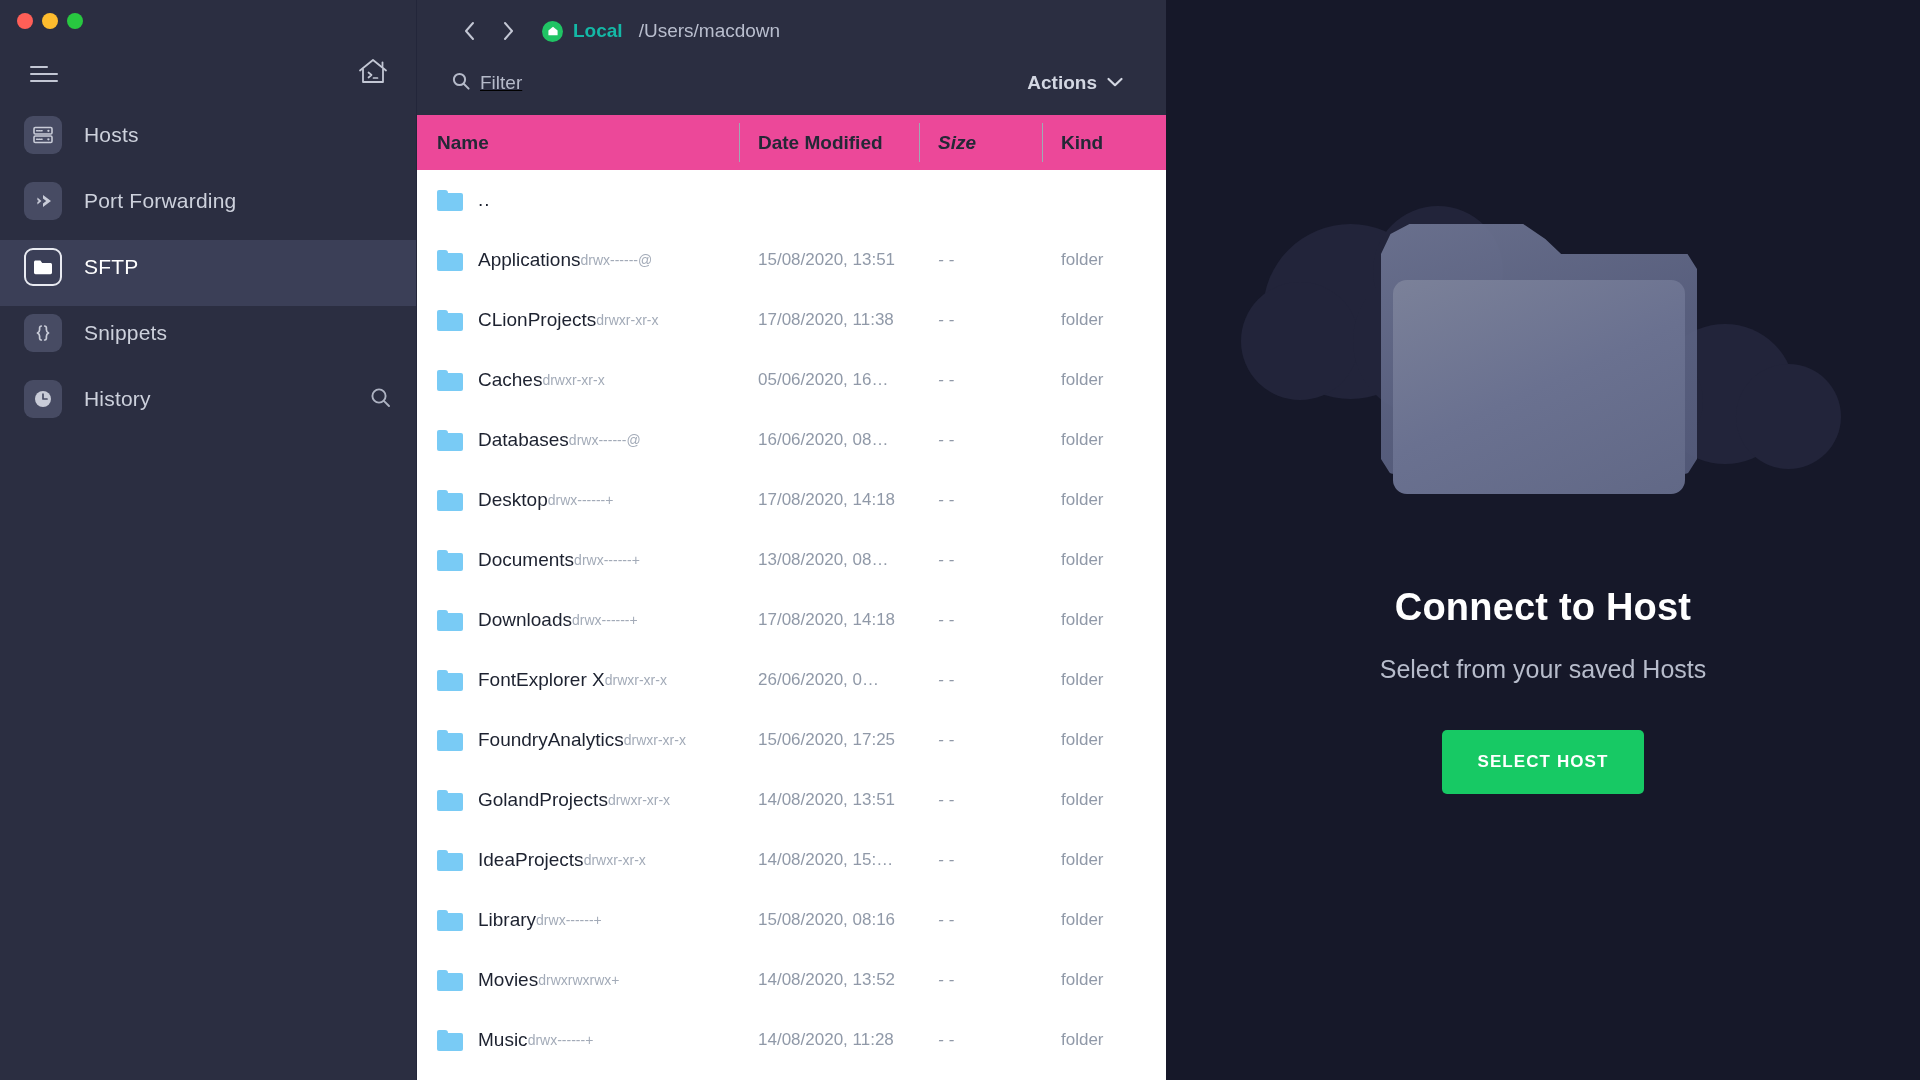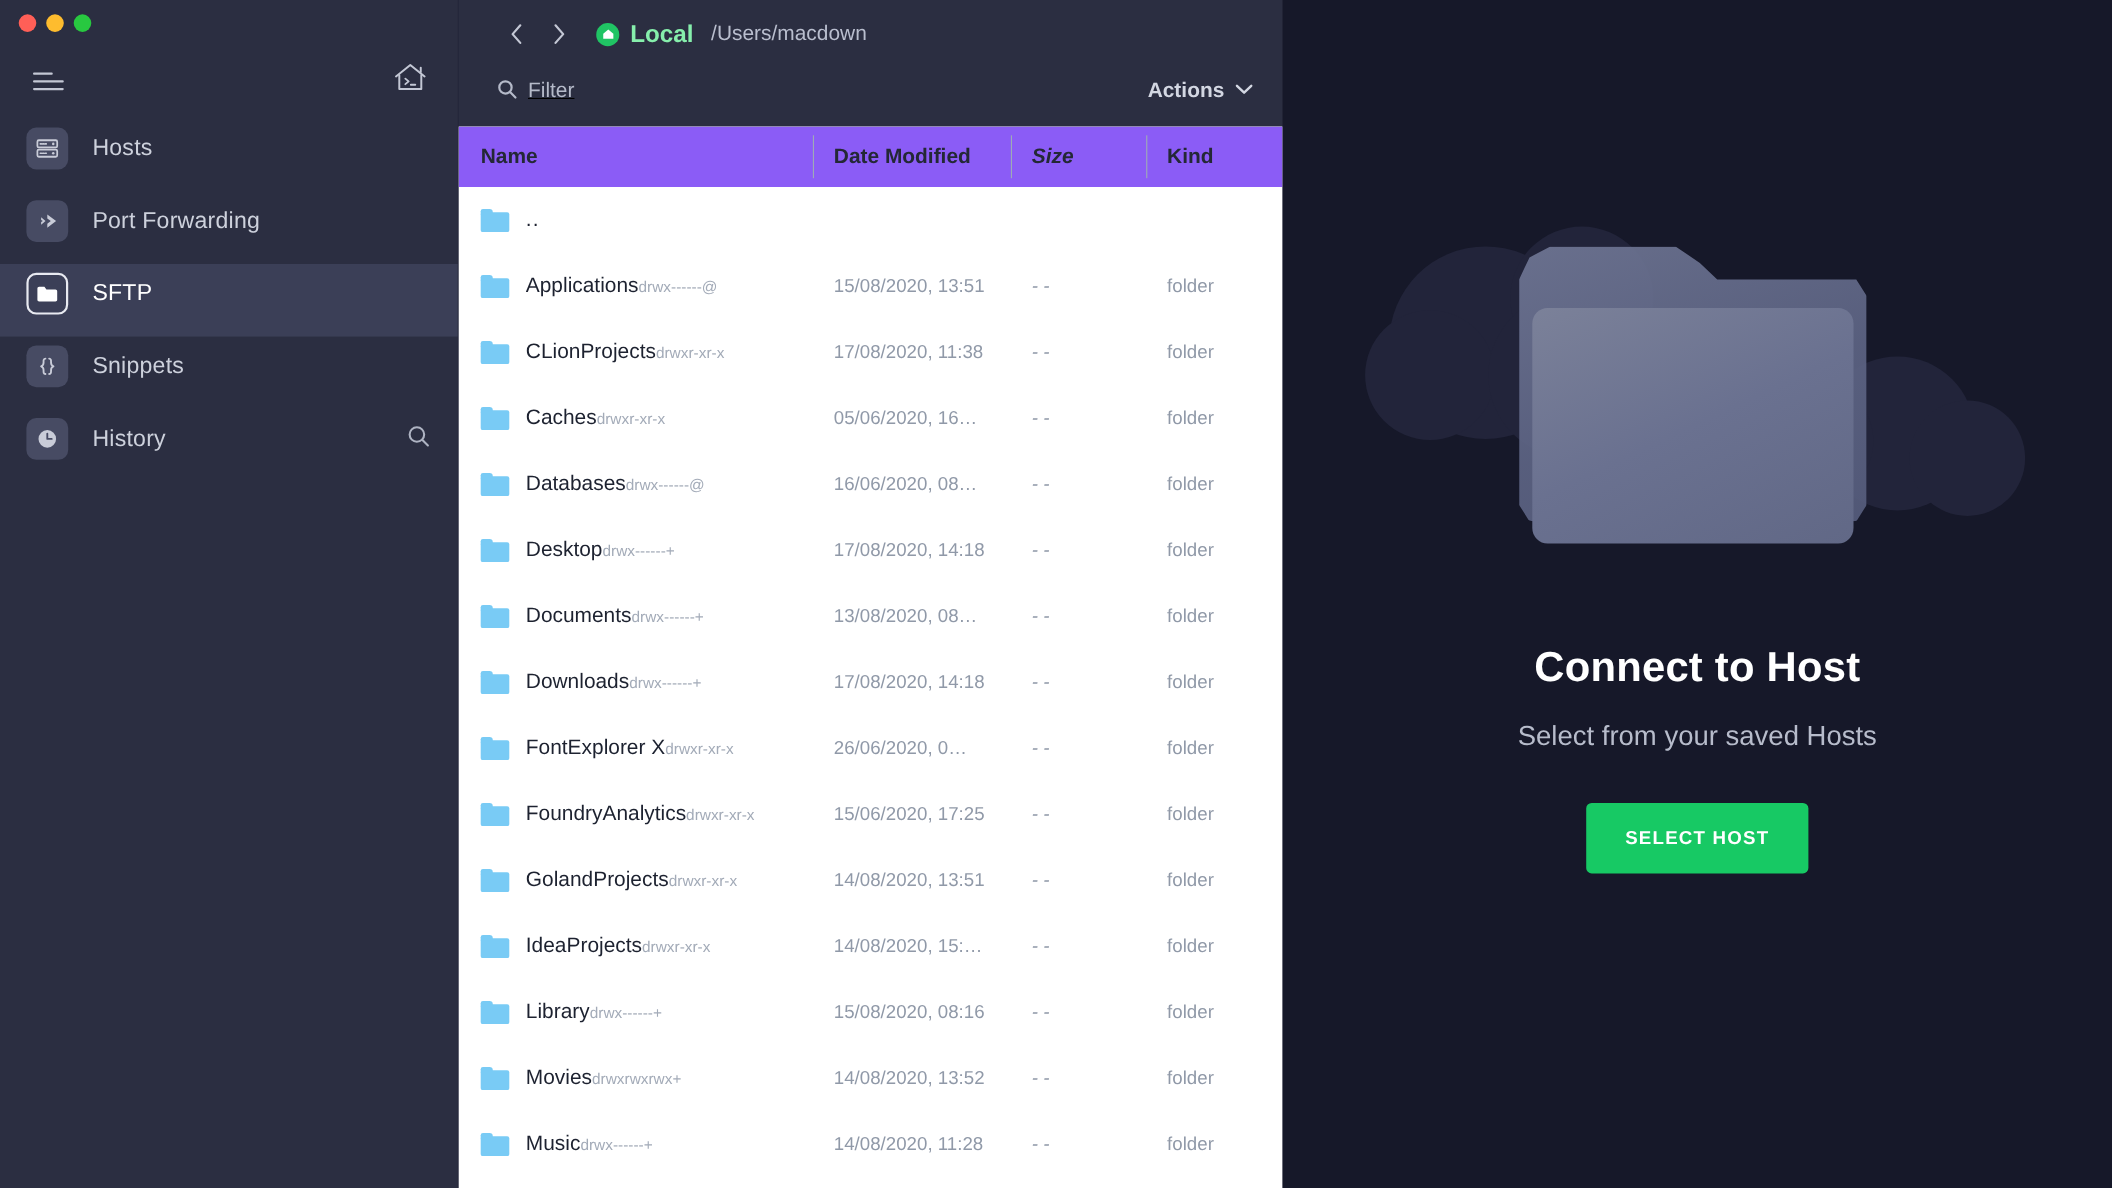--- a/index.html
+++ b/index.html
@@ -152,23 +152,23 @@
     border-radius: 50%;
     background: #20c464;
     margin-left: 15px;
     display: flex;
     align-items: center;
     justify-content: center;
     flex: 0 0 21px;
   }
   .host-name {
     margin-left: 10px;
-    font-size: 22px;
+    font-size: 19px;
     font-weight: bold;
-    color: #86efac;
+    color: #14b8a6;
   }
   .host-path {
     margin-left: 16px;
     font-size: 19px;
     color: #b9bece;
   }
 
   .filter-row {
     display: flex;
     align-items: center;
@@ -181,21 +181,21 @@
     gap: 9px;
     cursor: text;
     text-decoration: underline;
   }
   .filter-placeholder {
     font-size: 19px;
     color: #b5bac9;
   }
   .actions-btn {
     position: absolute;
-    right: 0;
+    right: 16px;
     display: flex;
     align-items: center;
     gap: 9px;
     cursor: pointer;
   }
   .actions-label {
     font-size: 19px;
     font-weight: bold;
     color: #d3d7e2;
   }
@@ -203,21 +203,21 @@
   
   .fp-table {
     flex: 1 1 auto;
     background: #ffffff;
     overflow: hidden;
     display: flex;
     flex-direction: column;
   }
   .thead {
     height: 55px;
-    background: #8b5cf6;
+    background: #ec4899;
     display: flex;
     align-items: stretch;
     flex: 0 0 55px;
   }
   .th {
     display: flex;
     align-items: center;
     font-size: 19px;
     font-weight: bold;
     color: #242836;

